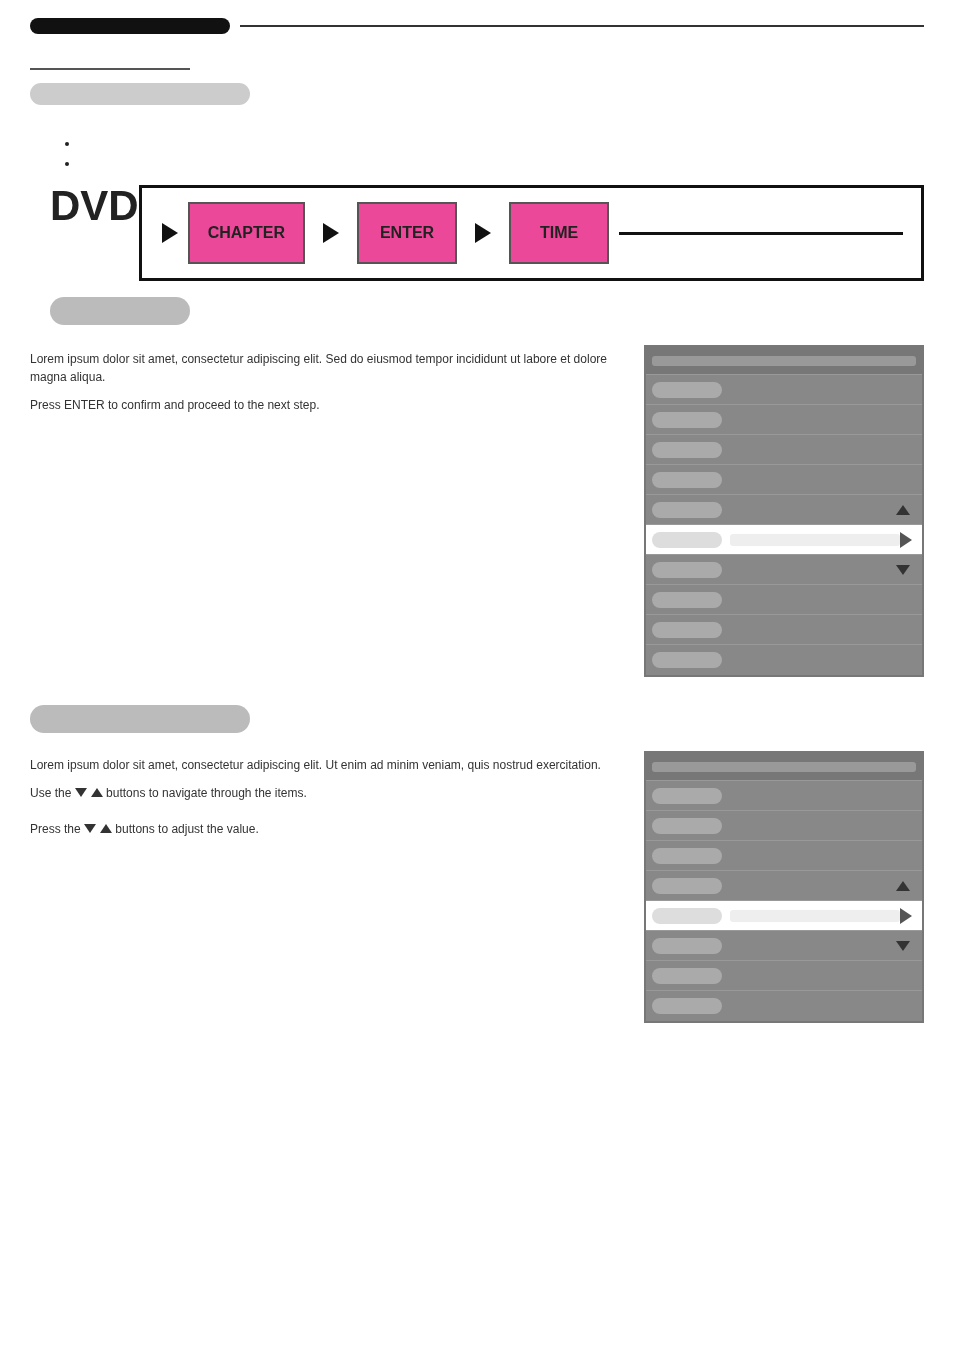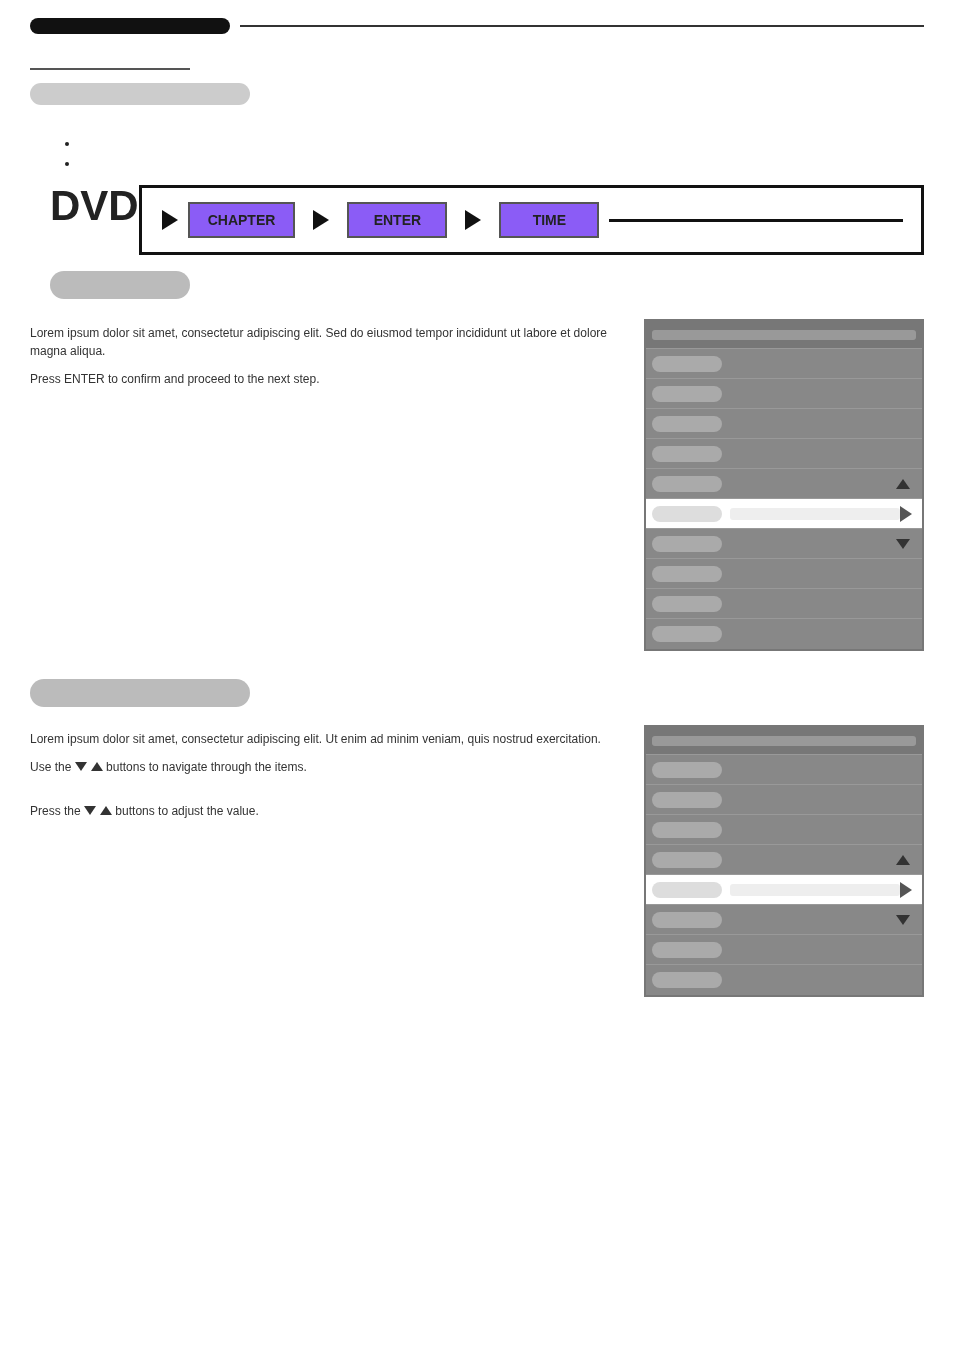--- a/index.html
+++ b/index.html
@@ -63,23 +63,23 @@
       list-style: disc;
       padding-left: 20px;
       margin-bottom: 18px;
     }
     .bullet-section ul li {
       margin-bottom: 8px;
       height: 12px;
     }
     .flow-box {
       border: 2px solid #555;
-      background: #8b5cf6;
-      padding: 8px 18px;
-      font-size: 14px;
+      background: #ec4899;
+      padding: 20px 18px;
+      font-size: 16px;
       font-weight: bold;
       min-width: 100px;
       text-align: center;
     }
     .dvd-label-big {
       font-size: 42px;
       font-weight: bold;
       color: #222;
       line-height: 1;
     }
@@ -324,21 +324,21 @@
 <div class="two-col-section2">
   <div class="text-col">
     <p>Lorem ipsum dolor sit amet, consectetur adipiscing elit. Ut enim ad minim veniam, quis nostrud exercitation.</p>
     <p>Use the 
       <span class="arrows-inline">
         <span class="tri-down"></span>
         <span class="tri-up"></span>
       </span>
       buttons to navigate through the items.
     </p>
-    <p style="margin-top: 26px;">
+    <p style="margin-top: 18px;">
       Press the 
       <span class="arrows-inline">
         <span class="tri-down"></span>
         <span class="tri-up"></span>
       </span>
       buttons to adjust the value.
     </p>
   </div>
 
   <div class="menu-panel2">

